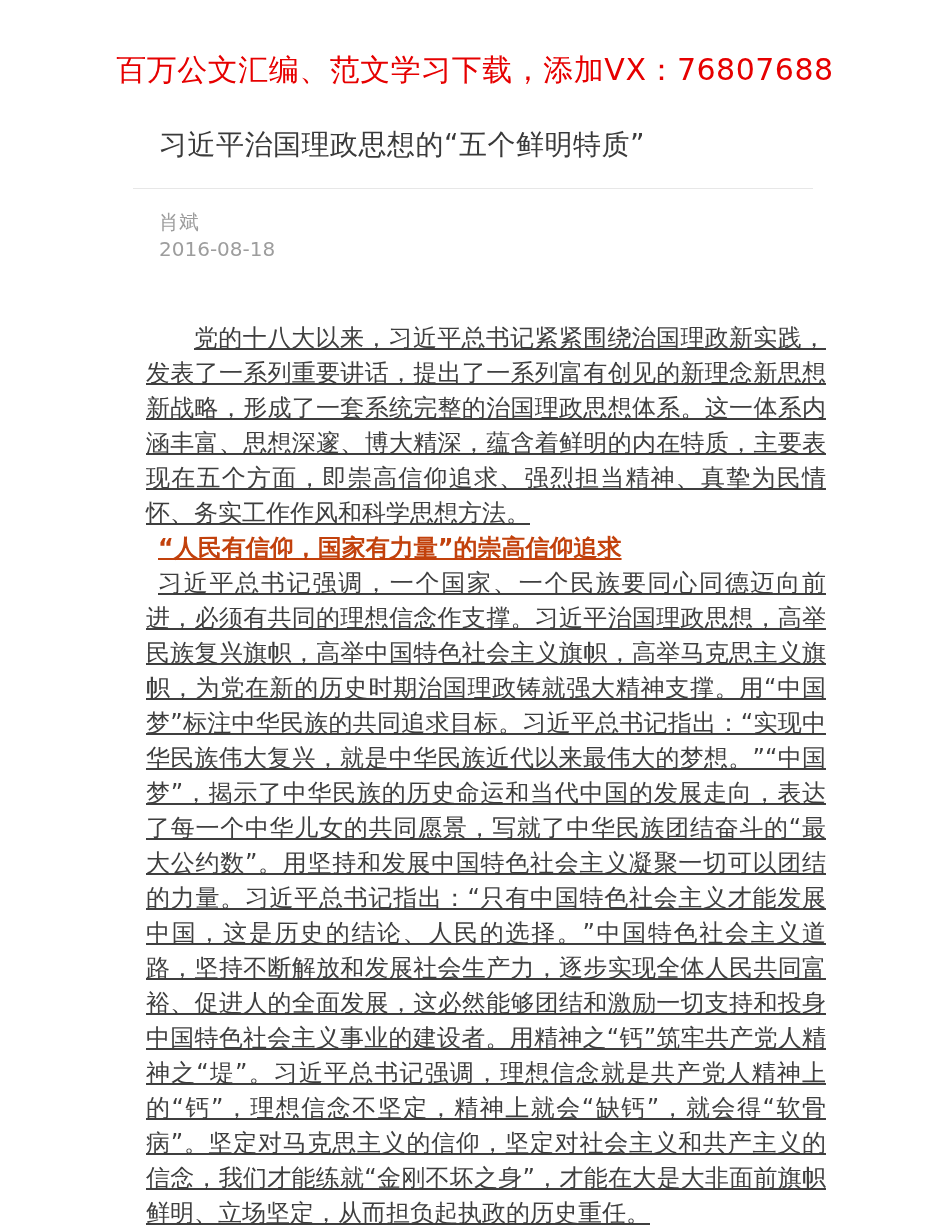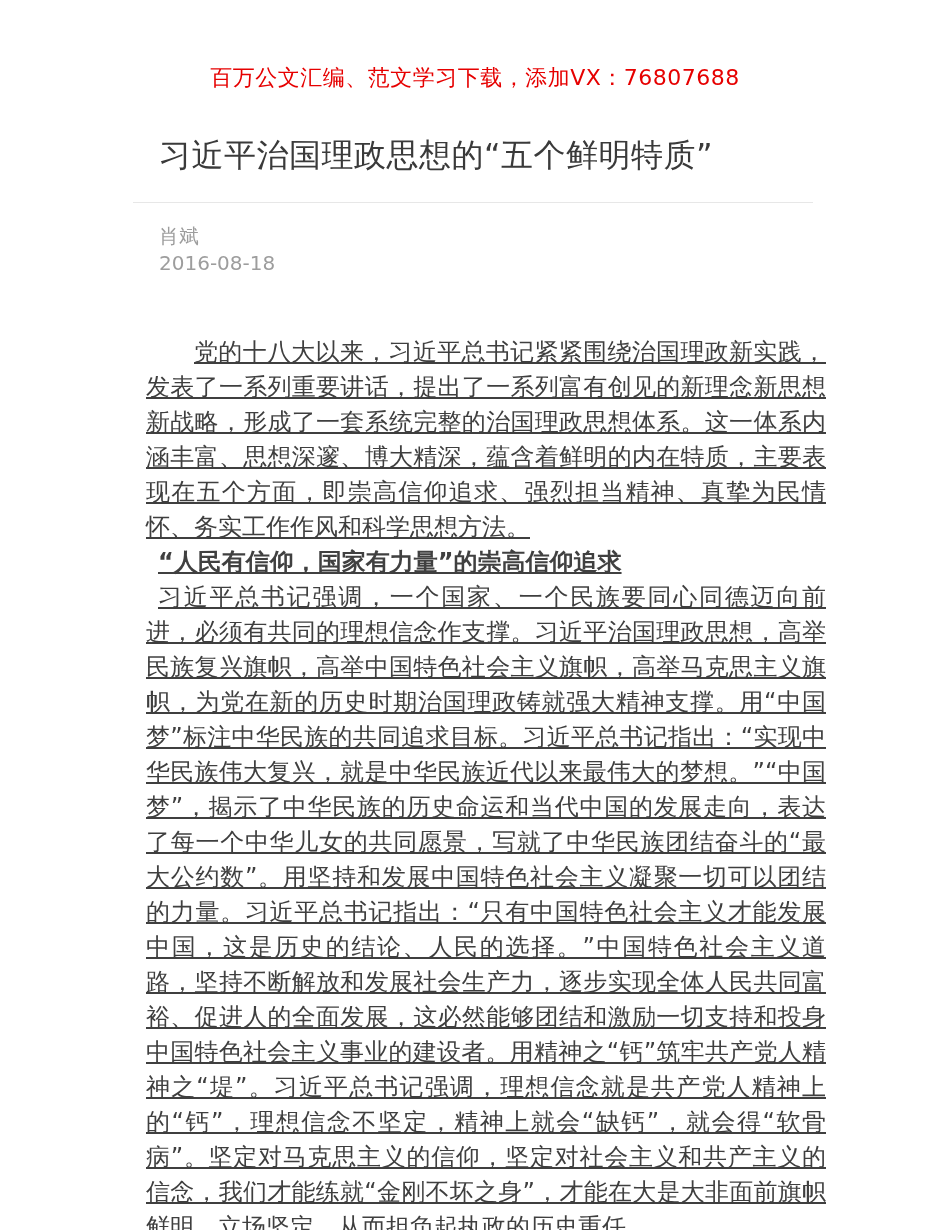--- a/index.html
+++ b/index.html
@@ -9,36 +9,36 @@
   }
   body {
     width: 950px;
     height: 1230px;
     position: relative;
     font-family: "DejaVu Sans", "Liberation Sans", sans-serif;
     -webkit-font-smoothing: antialiased;
     overflow: hidden;
   }
   .promo-banner {
-    margin: 8px;
+    margin: 0;
     padding-top: 55px;
     height: 30px;
     text-align: center;
-    font-size: 22px;
+    font-size: 30px;
     line-height: 30px;
     color: #e60000;
     letter-spacing: 0.5px;
   }
   .article {
     width: 680px;
     margin-left: 133px;
   }
   .page-title {
     margin: 40px 0 0 26px;
-    font-size: 32px;
+    font-size: 28px;
     line-height: 1.4;
     font-weight: 500;
     color: #3a3a3a;
     letter-spacing: 0.5px;
   }
   .title-divider {
     margin-top: 24px;
     border: none;
     border-bottom: 1px solid #e7e7e7;
     height: 0;
@@ -64,21 +64,21 @@
     padding: 0;
     text-decoration: underline;
   }
   .intro-paragraph {
     text-indent: 2em;
   }
   .section-heading {
     font-size: 24px;
     line-height: 35px;
     font-weight: 700;
-    color: #404040;
+    color: #c2410c;
     text-indent: 0.5em;
   }
   .section-paragraph {
     text-indent: 0.5em;
   }
 </style>
 </head>
 <body>
 
 <div class="promo-banner">百万公文汇编、范文学习下载，添加VX：76807688</div>

